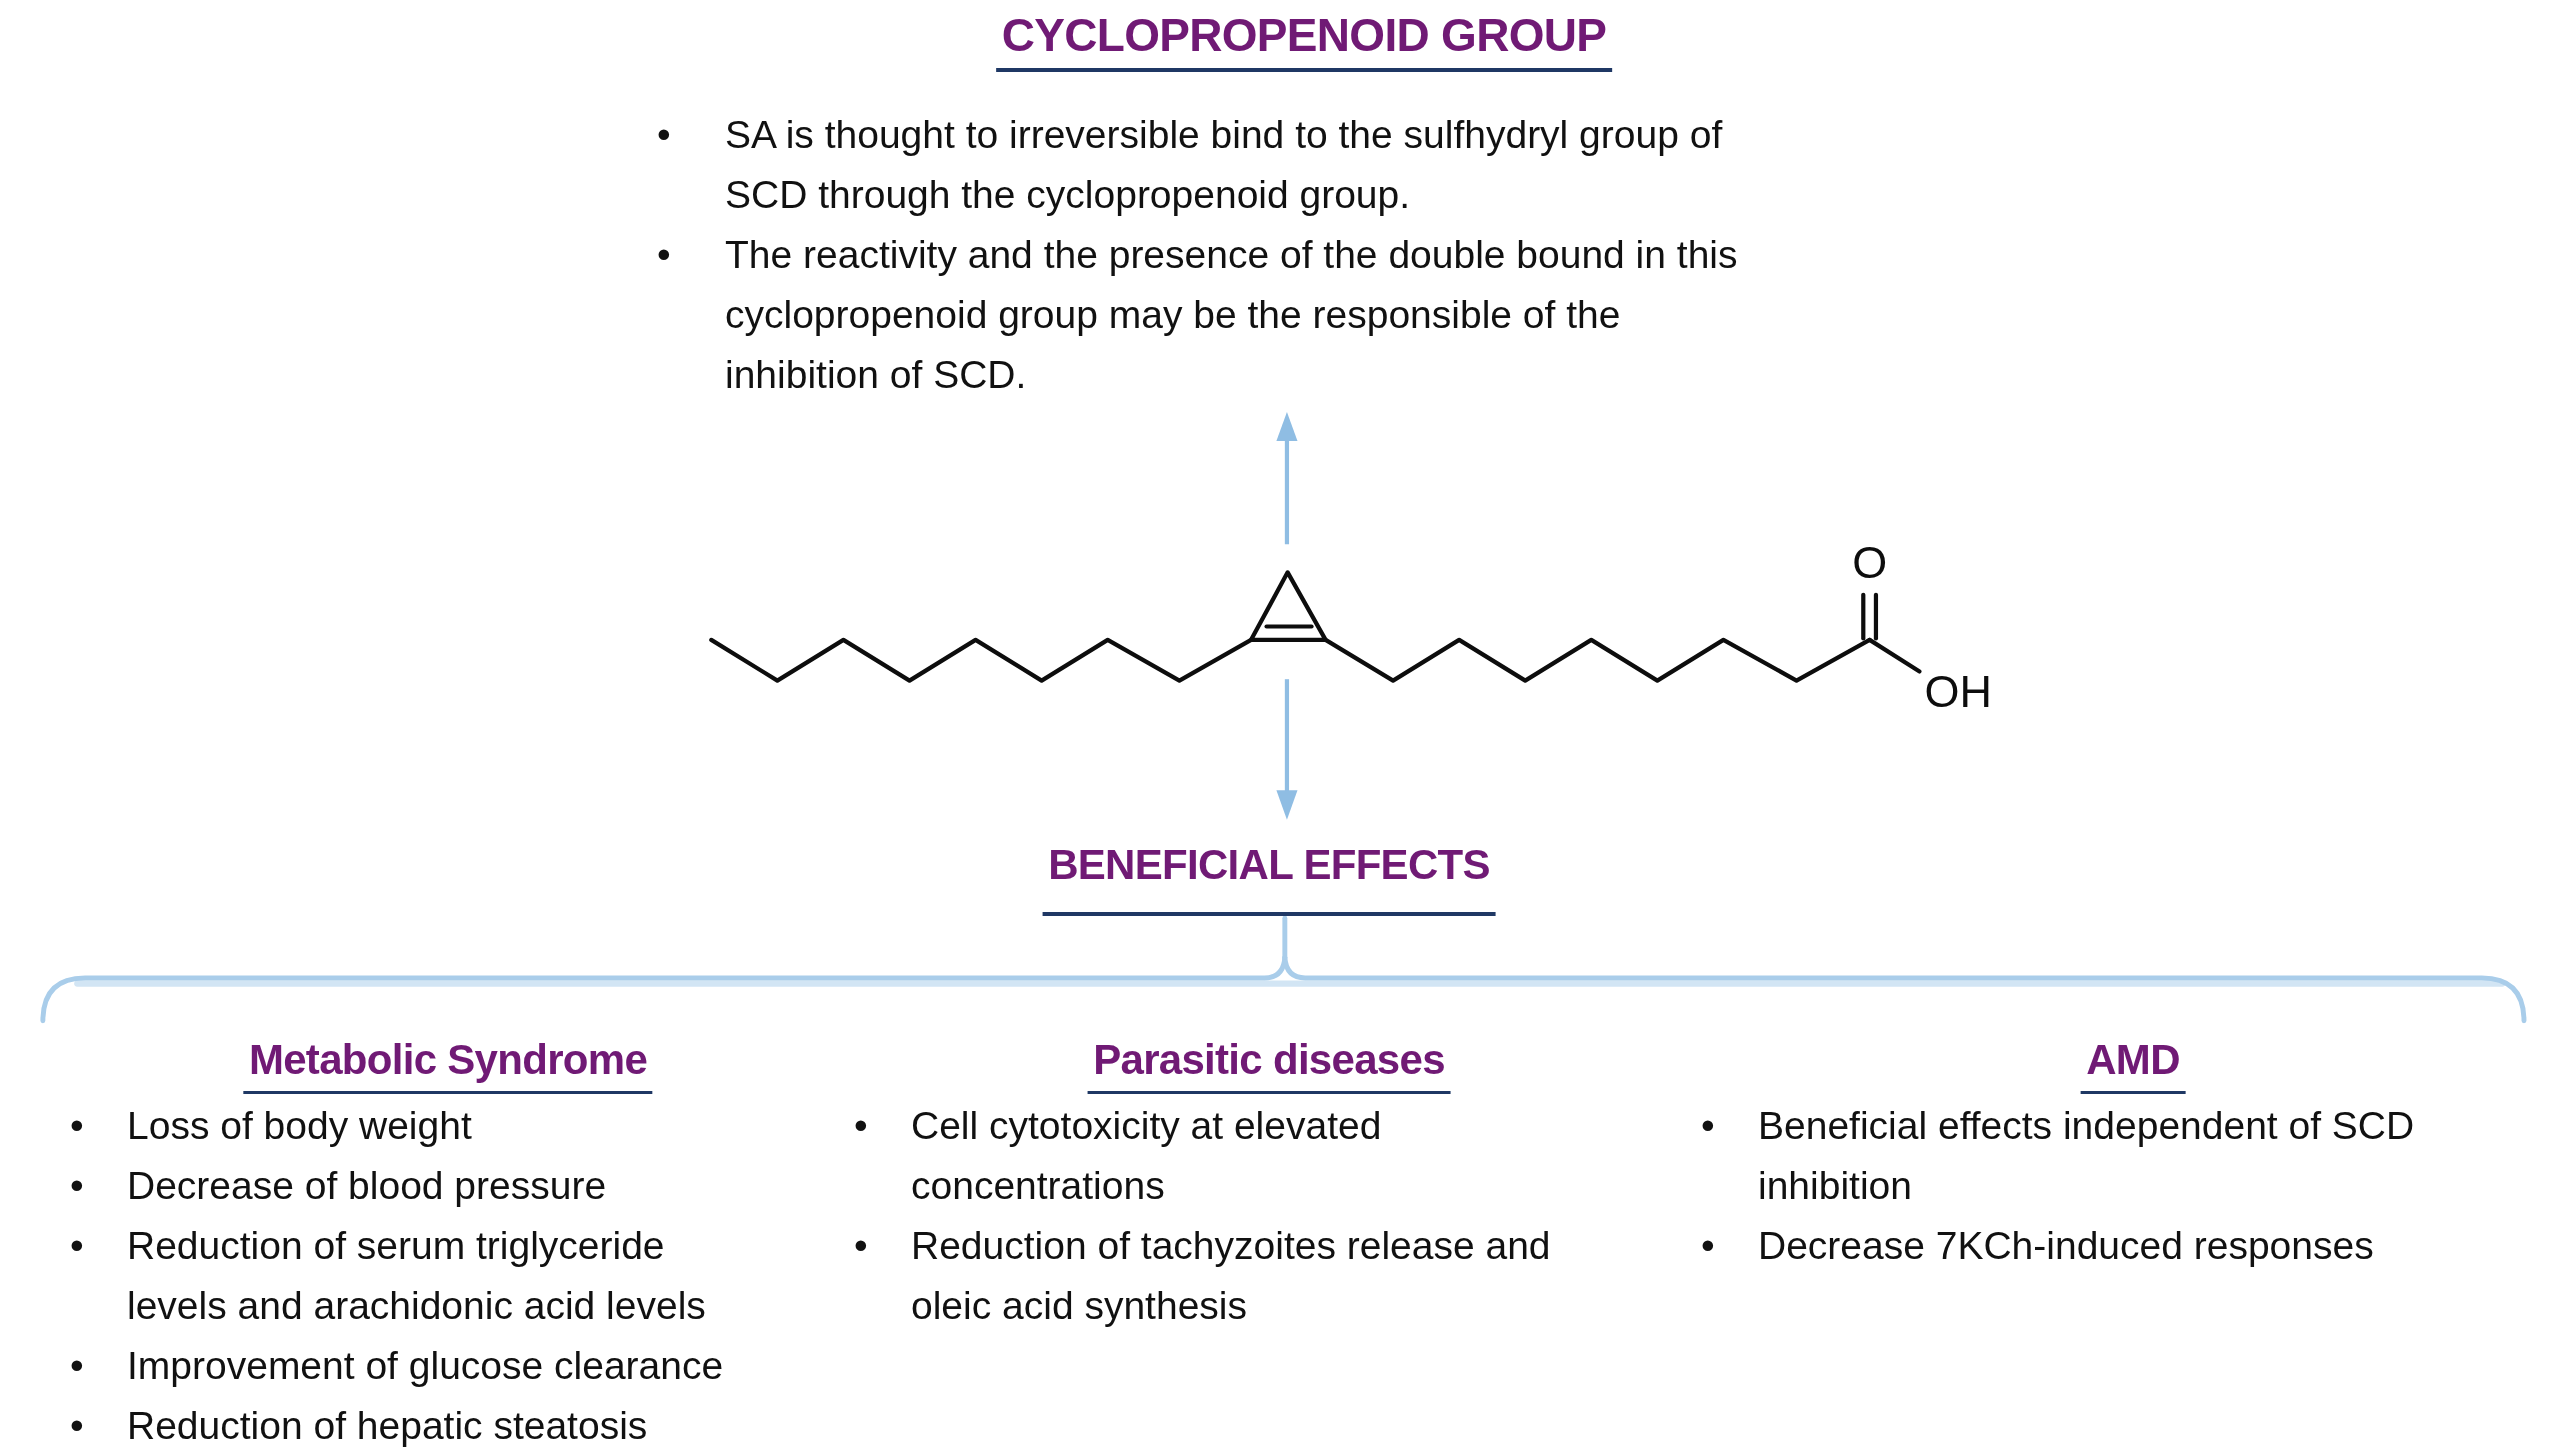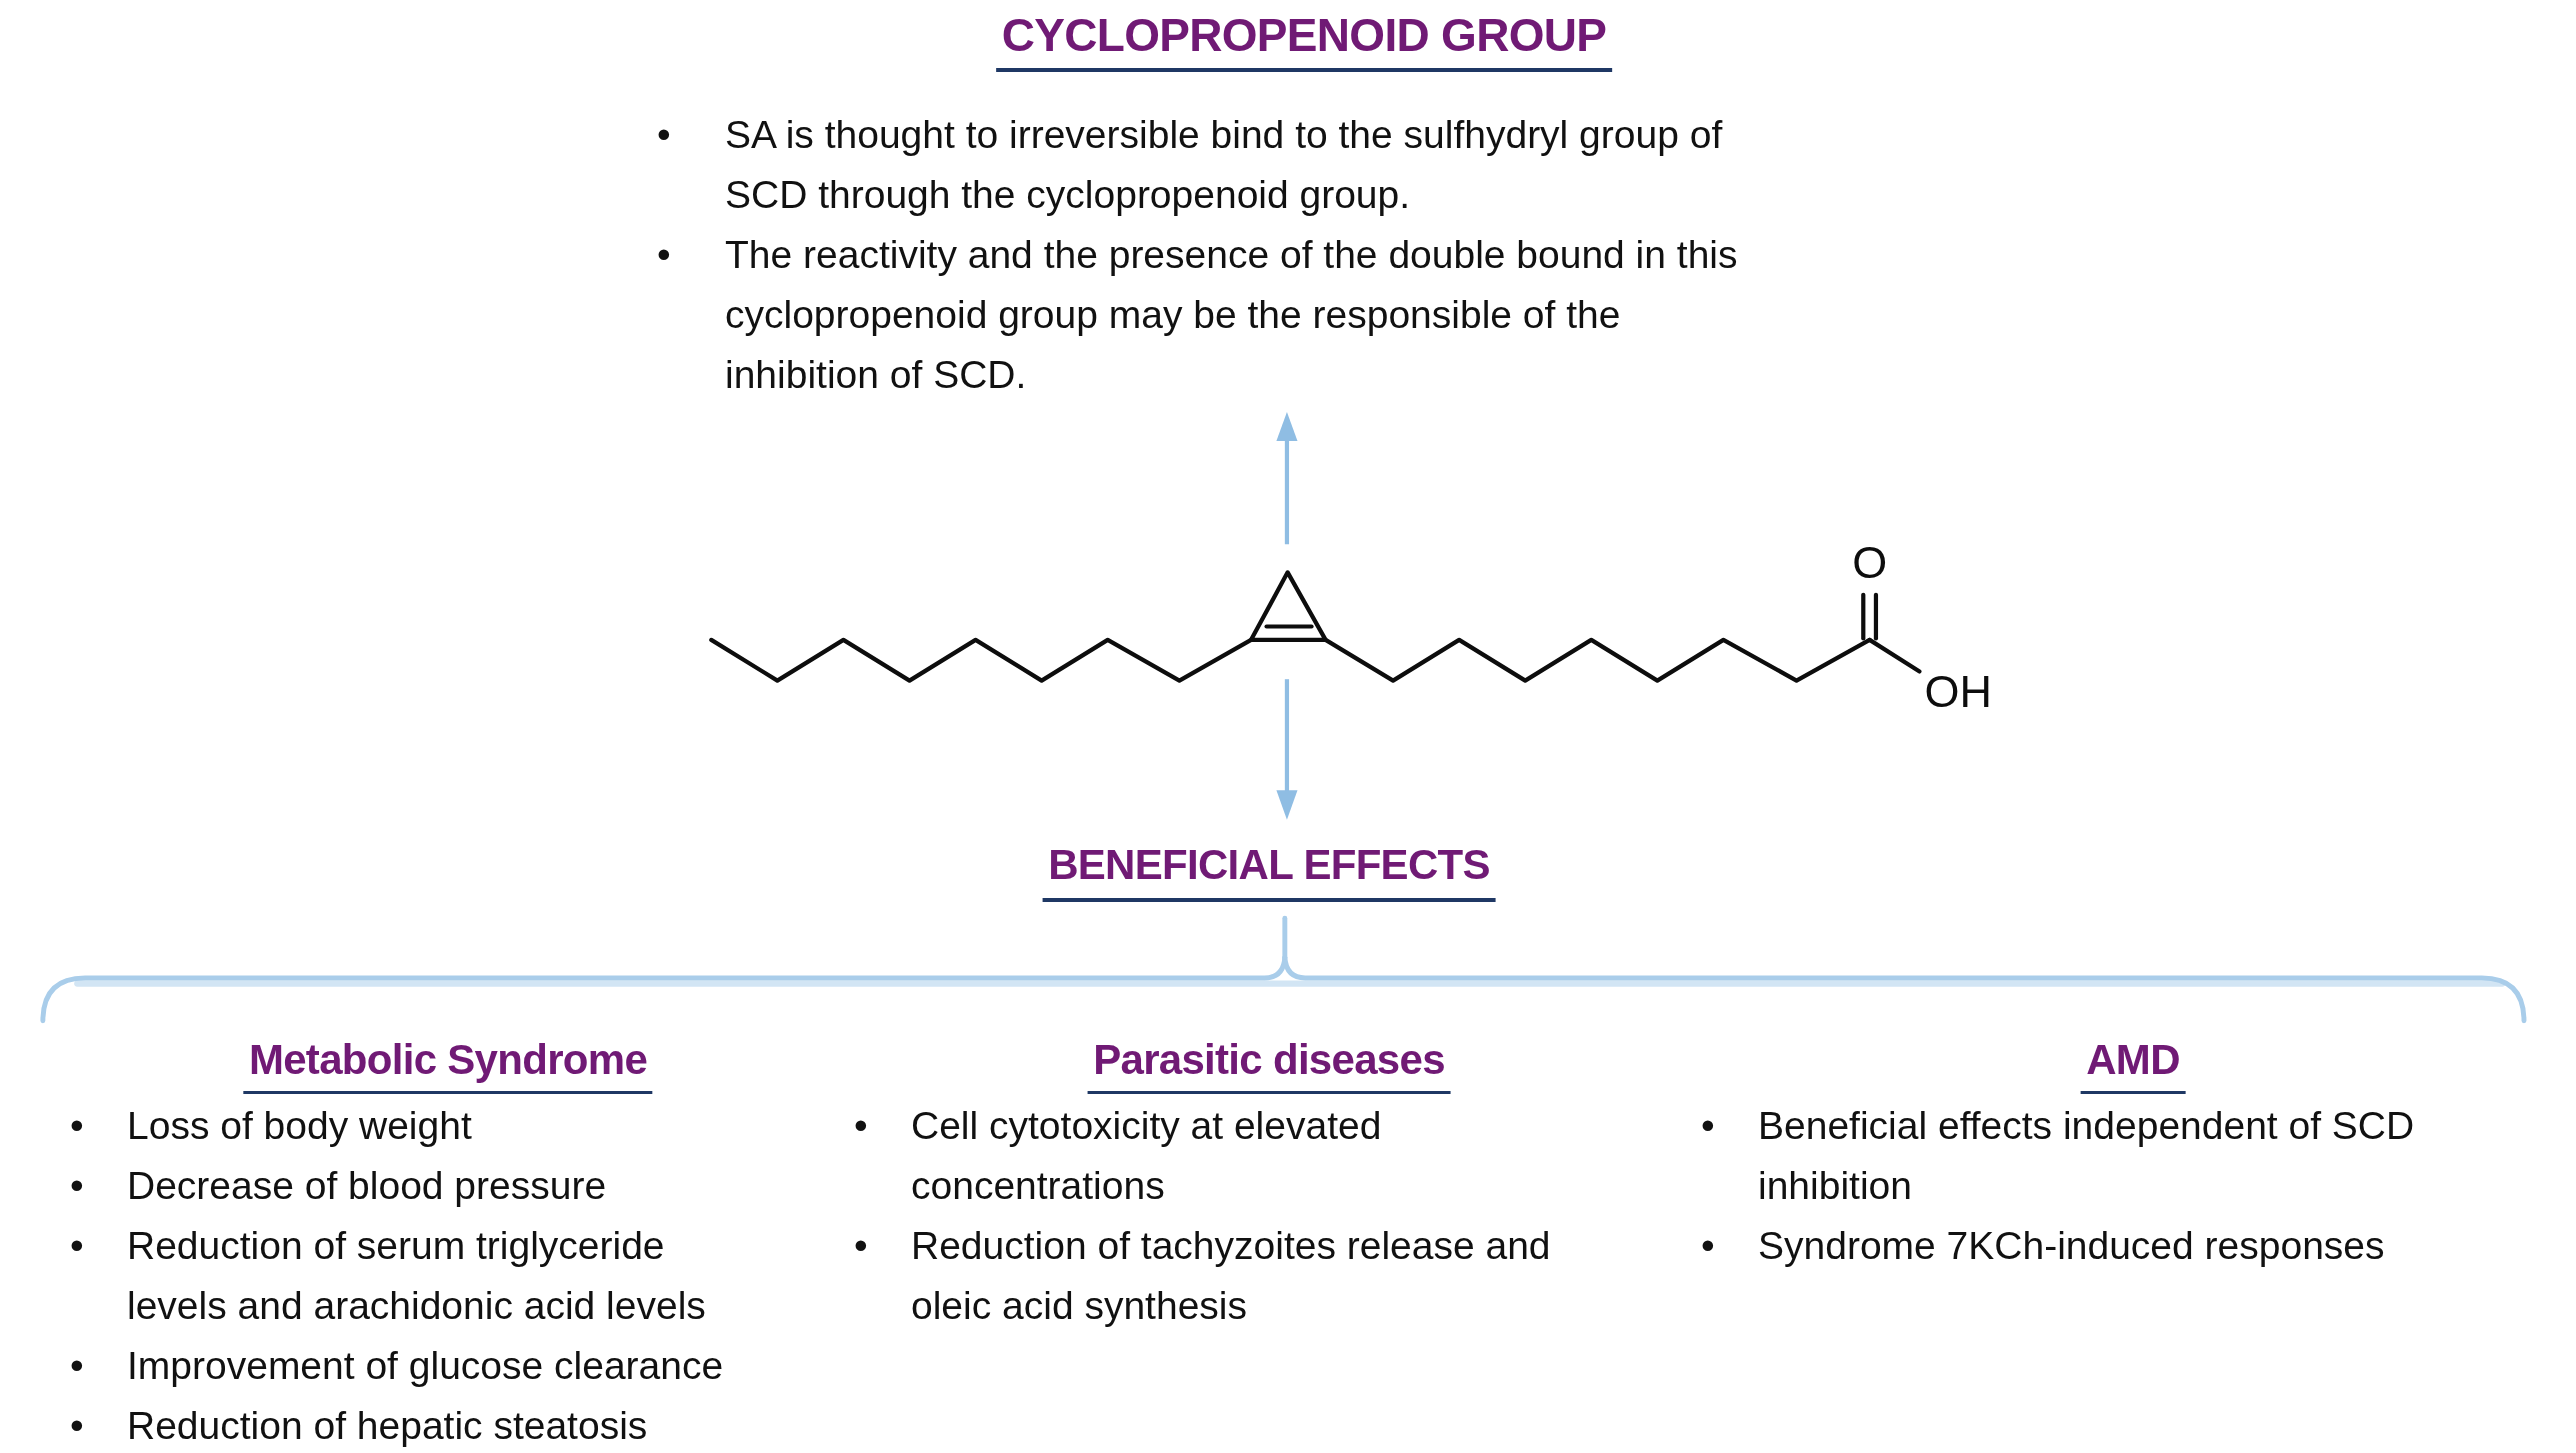--- a/index.html
+++ b/index.html
@@ -15,21 +15,21 @@
     position:absolute;
     transform:translateX(-50%);
     font-weight:bold;
     color:#701a75;
     border-bottom:4.2px solid #1f3864;
     padding:0 5.6px 5.6px 5.6px;
     white-space:nowrap;
     letter-spacing:-0.7px;
   }
   #title{top:8.4px;left:1304px;font-size:46px;}
-  #beneficial-heading{top:841px;left:1269px;font-size:42px;border-bottom-width:4.2px;padding-bottom:9px;}
+  #beneficial-heading{top:841px;left:1269px;font-size:42px;border-bottom-width:4.2px;padding-bottom:23px;}
   .col-heading{font-size:42px;border-bottom-width:3.5px;padding-bottom:7px;}
   #col1-heading{top:1036px;left:448px;}
   #col2-heading{top:1036px;left:1269px;}
   #col3-heading{top:1036px;left:2133px;}
 
   .bullets{position:absolute;}
   #intro-bullets{left:657px;top:105px;font-size:39px;line-height:60px;}
   #intro-bullets .bullet-marker{width:68px;}
   .col-bullets{font-size:39px;line-height:60px;}
   #col1-bullets{left:70px;top:1096px;}
@@ -166,19 +166,19 @@
       <div class="bullet-item">
         <span class="bullet-marker">•</span>
         <div class="bullet-text">
           <div class="bline">Beneficial effects independent of SCD</div>
           <div class="bline">inhibition</div>
         </div>
       </div>
       <div class="bullet-item">
         <span class="bullet-marker">•</span>
         <div class="bullet-text">
-          <div class="bline">Syndrome 7KCh-induced responses</div>
+          <div class="bline">Decrease 7KCh-induced responses</div>
         </div>
       </div>
     </div>
 
 </div>
 
 
 </body></html>

